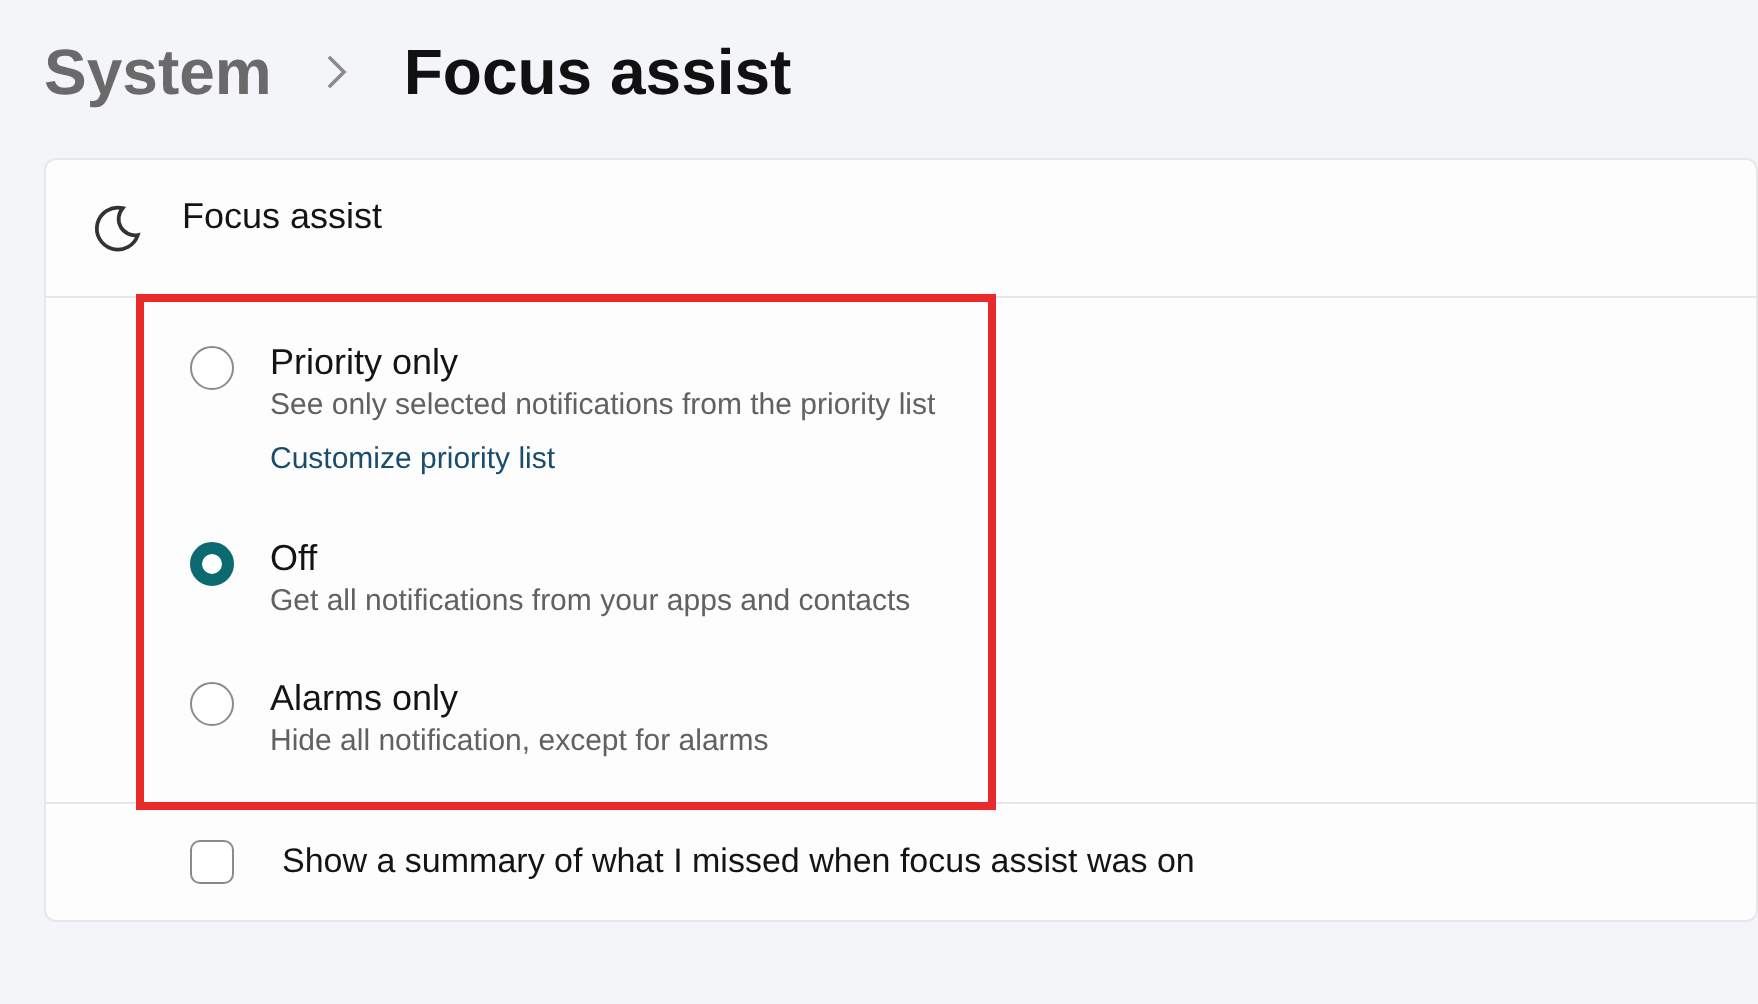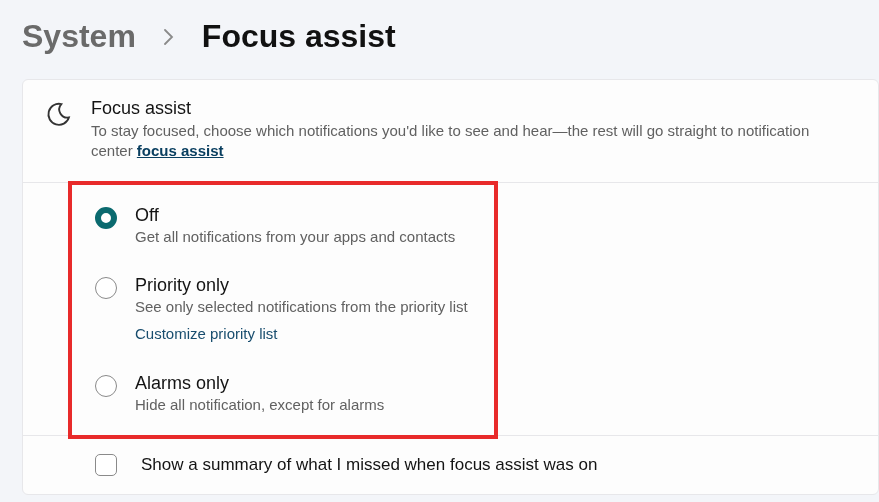--- a/index.html
+++ b/index.html
@@ -155,47 +155,44 @@
 <div class="card">
 
   <div class="card-header">
     <span class="icon">
       <svg width="28" height="28" viewBox="0 0 24 24">
         <path d="M14 3.5 A9 9 0 1 0 20.5 15 A7 7 0 0 1 14 3.5 Z" fill="none" stroke="#333" stroke-width="1.6"></path>
       </svg>
     </span>
     <div class="texts">
       <h2>Focus assist</h2>
-      <p>
-        <span>To stay focused, choose which notifications you'd like to see and hear—the rest will go straight to notification center </span><a>focus assist</a>
-      </p>
     </div>
   </div>
 
   <div class="options-wrap">
     <div class="highlight-box"></div>
-
-    <div class="opt">
-      <div class="radio selected"></div>
-      <div class="opt-texts">
-        <h3>Off</h3>
-        <p>Get all notifications from your apps and contacts</p>
-      </div>
-    </div>
 
     <div class="opt">
       <div class="radio"></div>
       <div class="opt-texts">
         <h3>Priority only</h3>
         <p>See only selected notifications from the priority list</p>
         <span class="link">Customize priority list</span>
       </div>
     </div>
 
     <div class="opt">
+      <div class="radio selected"></div>
+      <div class="opt-texts">
+        <h3>Off</h3>
+        <p>Get all notifications from your apps and contacts</p>
+      </div>
+    </div>
+
+    <div class="opt">
       <div class="radio"></div>
       <div class="opt-texts">
         <h3>Alarms only</h3>
         <p>Hide all notification, except for alarms</p>
       </div>
     </div>
   </div>
 
   <div class="summary-row">
     <div class="checkbox"></div>

